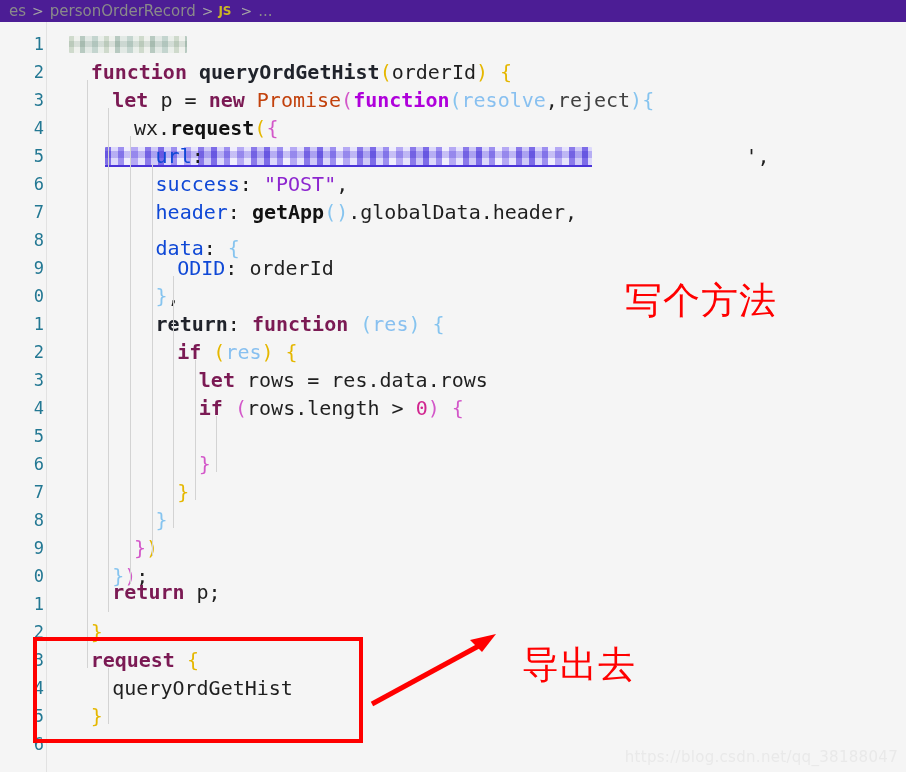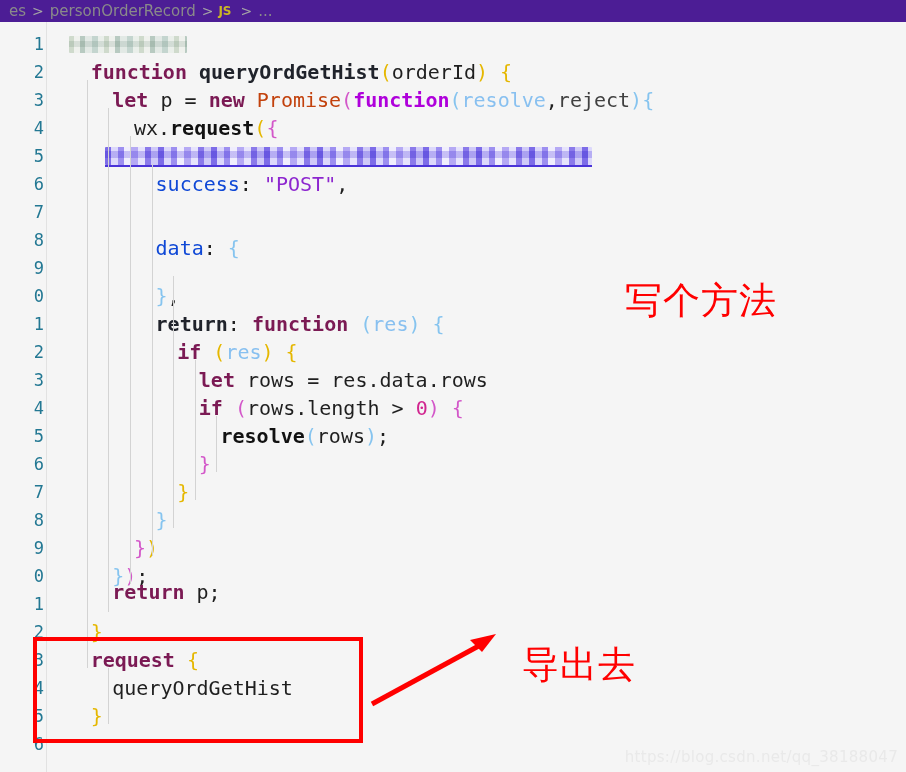--- a/index.html
+++ b/index.html
@@ -253,28 +253,30 @@
 
   <div class="code-area" id="code-area">
 
   <span class="redact" id="redact-comment" style="top: 14px;"></span>
       <div class="line" style="top: 8px; left: 43.64px;"></div>
       <div class="line" style="top: 36px; left: 43.64px;"><span class="kw">function</span><span class=""> </span><span class="fname">queryOrdGetHist</span><span class="b-y">(</span><span class="propd">orderId</span><span class="b-y">)</span><span class=""> </span><span class="b-y">{</span></div>
       <div class="line" style="top: 64px; left: 65.28px;"><span class="kw">let</span><span class=""> </span><span class="propd">p</span><span class=""> </span><span class="punct">=</span><span class=""> </span><span class="kw">new</span><span class=""> </span><span class="cls">Promise</span><span class="b-m">(</span><span class="kwfn">function</span><span class="b-b">(</span><span class="param">resolve</span><span class="punct">,</span><span class="unused">reject</span><span class="b-b">)</span><span class="b-b">{</span></div>
       <div class="line" style="top: 92px; left: 86.92px;"><span class="propd">wx</span><span class="punct">.</span><span class="call">request</span><span class="b-y">(</span><span class="b-m">{</span></div>
       <span class="redact" id="redact-url" style="top: 125px;"></span>
       <span id="redact-url-underline" style="top: 143px;"></span>
+      <div class="line" style="top: 120px; left: 108.56px;"><span class="prop">url</span><span class="punct">:</span><span>                                             </span><span class="punct">',</span></div>
       <div class="line" style="top: 148px; left: 108.56px;"><span class="prop">success</span><span class="punct">:</span><span class=""> </span><span class="str">"POST"</span><span class="punct">,</span></div>
+      <div class="line" style="top: 176px; left: 108.56px;"><span class="prop">header</span><span class="punct">:</span><span class=""> </span><span class="call">getApp</span><span class="b-b">()</span><span class="punct">.</span><span class="propd">globalData</span><span class="punct">.</span><span class="propd">header</span><span class="punct">,</span></div>
       <div class="line" style="top: 212px; left: 108.56px;"><span class="prop">data</span><span class="punct">:</span><span class=""> </span><span class="b-b">{</span></div>
+      <div class="line" style="top: 232px; left: 130.2px;"><span class="prop">ODID</span><span class="punct">:</span><span class=""> </span><span class="propd">orderId</span></div>
       <div class="line" style="top: 260px; left: 108.56px;"><span class="b-b">}</span><span class="punct">,</span></div>
       <div class="line" style="top: 288px; left: 108.56px;"><span class="fname">return</span><span class="punct">:</span><span class=""> </span><span class="kw">function</span><span class=""> </span><span class="b-b">(</span><span class="param">res</span><span class="b-b">)</span><span class=""> </span><span class="b-b">{</span></div>
       <div class="line" style="top: 344px; left: 151.84px;"><span class="kw">let</span><span class=""> </span><span class="propd">rows</span><span class=""> </span><span class="punct">=</span><span class=""> </span><span class="propd">res</span><span class="punct">.</span><span class="propd">data</span><span class="punct">.</span><span class="propd">rows</span></div>
       <div class="line" style="top: 316px; left: 130.2px;"><span class="kw">if</span><span class=""> </span><span class="b-y">(</span><span class="param">res</span><span class="b-y">)</span><span class=""> </span><span class="b-y">{</span></div>
       <div class="line" style="top: 372px; left: 151.84px;"><span class="kw">if</span><span class=""> </span><span class="b-m">(</span><span class="propd">rows</span><span class="punct">.</span><span class="propd">length</span><span class=""> </span><span class="punct">&gt;</span><span class=""> </span><span class="num">0</span><span class="b-m">)</span><span class=""> </span><span class="b-m">{</span></div>
-      <div class="line" style="top: 400px; left: 173.48px;"><span class="call">resolve</span><span class="b-b">(</span><span class="propd">rows</span><span class="b-b">)</span><span class="punct">;</span></div>
       <div class="line" style="top: 428px; left: 151.84px;"><span class="b-m">}</span></div>
       <div class="line" style="top: 456px; left: 130.2px;"><span class="b-y">}</span></div>
       <div class="line" style="top: 484px; left: 108.56px;"><span class="b-b">}</span></div>
       <div class="line" style="top: 512px; left: 86.92px;"><span class="b-m">}</span><span class="b-y">)</span></div>
       <div class="line" style="top: 540px; left: 65.28px;"><span class="b-b">}</span><span class="b-m">)</span><span class="punct">;</span></div>
       <div class="line" style="top: 556px; left: 65.28px;"><span class="kw">return</span><span class=""> </span><span class="propd">p</span><span class="punct">;</span></div>
       <div class="line" style="top: 596px; left: 43.64px;"><span class="b-y">}</span></div>
       <div class="line" style="top: 624px; left: 43.64px;"><span class="kw">request</span><span class=""> </span><span class="b-y">{</span></div>
       <div class="line" style="top: 652px; left: 65.28px;"><span class="propd">queryOrdGetHist</span></div>
       <div class="line" style="top: 680px; left: 43.64px;"><span class="b-y">}</span></div>

